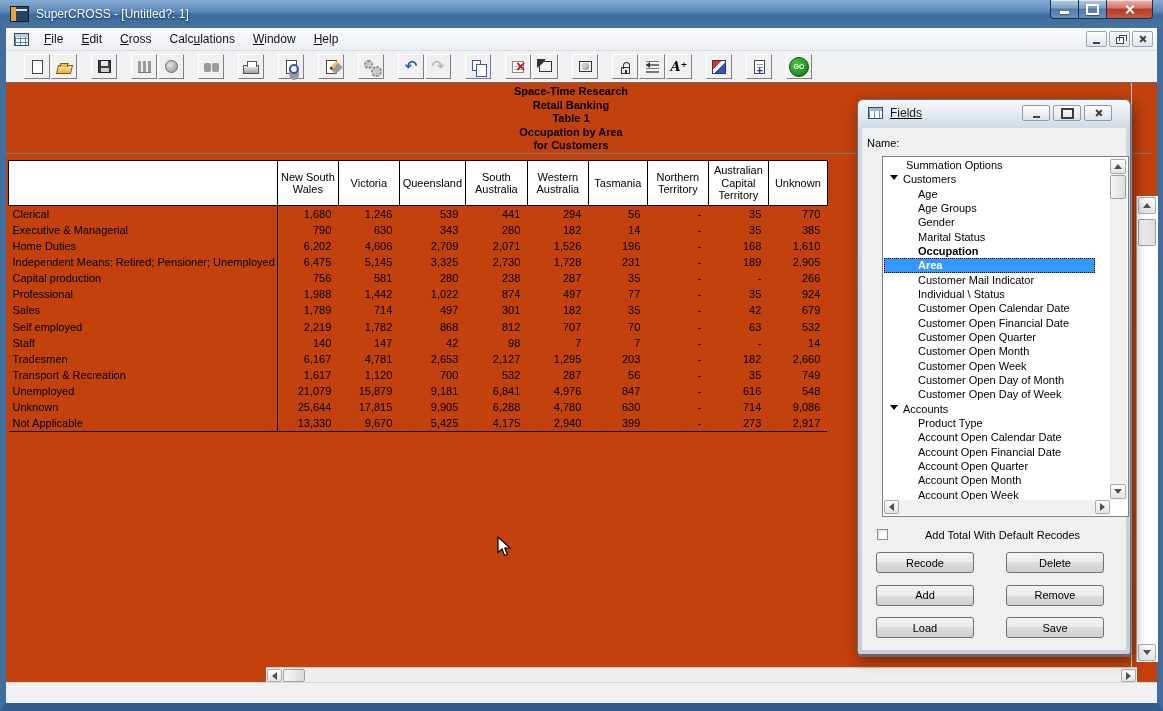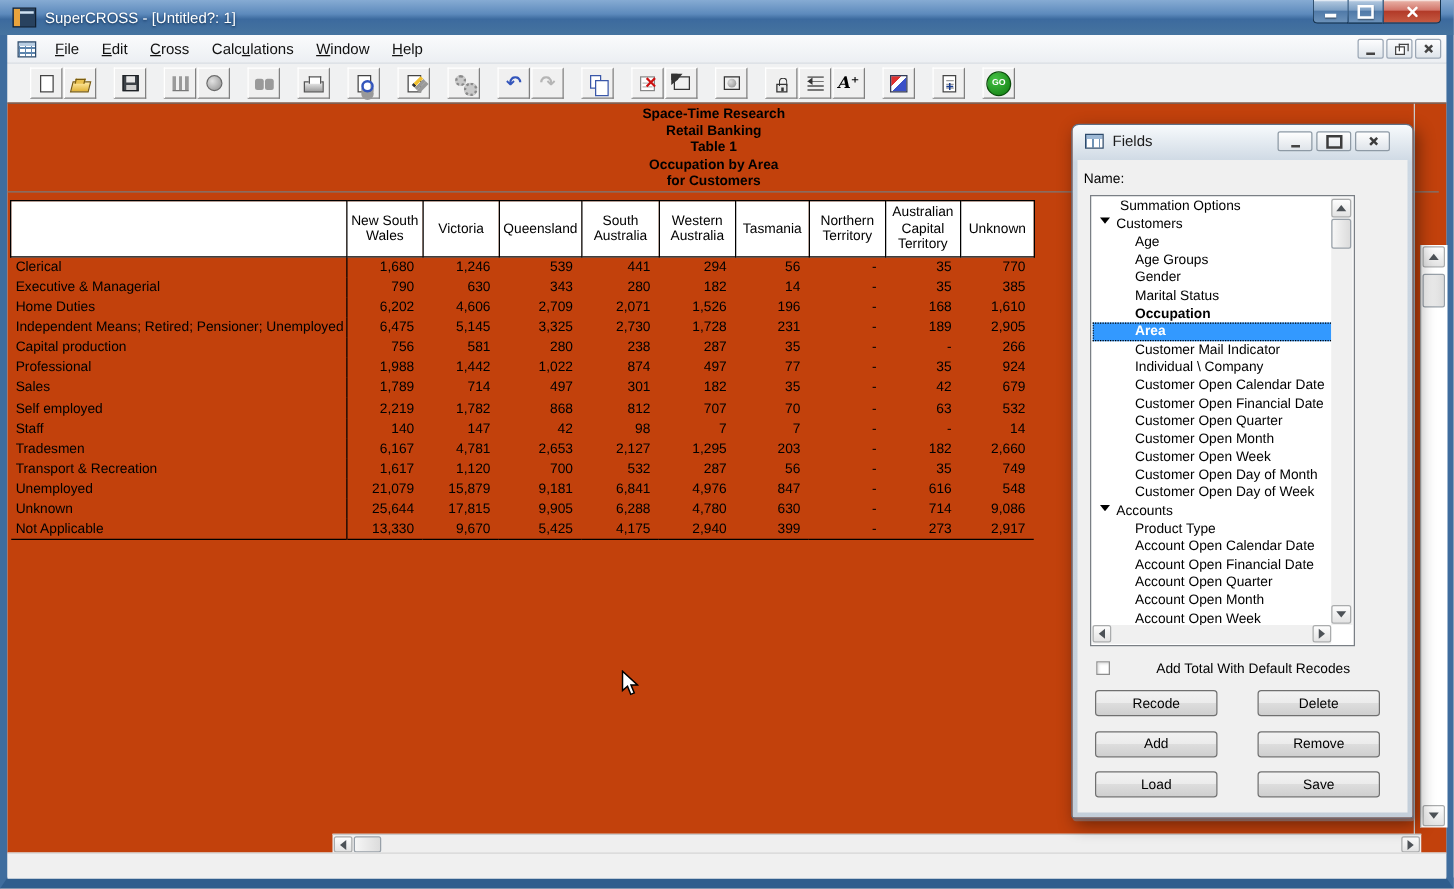--- a/index.html
+++ b/index.html
@@ -126,31 +126,31 @@
   .t-right{width:0;height:0;border:4px solid transparent;border-left:5px solid #4d5257;margin-right:-4px;}
   .vscroll{position:absolute;left:1130px;top:113px;width:21px;height:466px;background:#fff;border-left:1px solid #a8a8a8;}
   .hscroll{position:absolute;left:260px;top:584px;width:871px;height:16px;background:#efefef;border-top:1px solid #c9c9c9;}
   
   .statusbar{position:absolute;left:6px;right:6px;top:682px;height:20px;background:#f0f0f0;border-top:1px solid #d5d5d5;}
   
   .dlg{position:absolute;left:857px;top:99px;width:274px;height:556px;box-sizing:border-box;
     background:linear-gradient(#f7fafc,#cdd8e3 30px,#c4cfda);
     border:1px solid #5f7085;border-radius:6px 6px 3px 3px;
     box-shadow:1px 2px 0 rgba(120,140,160,.5), 3px 5px 14px rgba(0,0,0,.45);z-index:40;}
-  .dlg-title{position:absolute;left:0;top:0;right:0;height:26px;display:flex;align-items:center;}
+  .dlg-title{position:absolute;left:0;top:0;right:0;height:26px;display:flex;align-items:center;text-decoration:underline;}
   .dlg-ico{width:15px;height:12px;margin-left:10px;box-sizing:border-box;border:1px solid #2c4a6b;background:
      linear-gradient(#9db9d6 0 3px,transparent 3px),
      repeating-linear-gradient(90deg,#6f93b6 0 1px,transparent 1px 5px),#fff;}
   .dlg-title-text{font-size:12px;color:#1b1b1b;margin-left:7px;}
   .dlg-caps{position:absolute;right:18px;top:5px;display:flex;gap:3px;}
   .dlg-cap{width:28px;height:16px;box-sizing:border-box;border:1px solid #8e9aa5;border-radius:2px;
     background:linear-gradient(#fefefe,#dfe4ea);display:flex;align-items:center;justify-content:center;color:#3c3c3c;}
   .dlg-body{position:absolute;left:4px;right:4px;top:28px;bottom:4px;background:#f0f0f0;}
   .dlg-label{position:absolute;left:9px;top:37px;font-size:11px;color:#000;}
-  .listbox{position:absolute;left:14px;top:56px;width:212px;height:361px;box-sizing:border-box;
+  .listbox{position:absolute;left:24px;top:56px;width:247px;height:361px;box-sizing:border-box;
     background:#fff;border:1px solid #7a7f85;overflow:hidden;}
   .tree{position:absolute;left:1px;top:1px;right:18px;bottom:16px;overflow:hidden;font-size:11px;}
   .trow{height:14.33px;line-height:14.33px;white-space:nowrap;color:#000;}
   .trow.root{padding-left:22px;}
   .trow.group{padding-left:6px;}
   .trow.child{padding-left:34px;}
   .trow.b{font-weight:bold;}
   .trow.sel{background:#3399ff;color:#fff;font-weight:bold;box-sizing:border-box;width:211px;
     outline:1px dotted #000;outline-offset:-1px;}
   .tri{display:inline-block;width:0;height:0;border:4px solid transparent;border-top:5px solid #000;
@@ -539,21 +539,21 @@
     <div class="tree">
         <div class="trow root"><span>Summation Options</span></div>
         <div class="trow group"><span class="tri"></span><span>Customers</span></div>
         <div class="trow child"><span>Age</span></div>
         <div class="trow child"><span>Age Groups</span></div>
         <div class="trow child"><span>Gender</span></div>
         <div class="trow child"><span>Marital Status</span></div>
         <div class="trow child b"><span>Occupation</span></div>
         <div class="trow child b sel"><span>Area</span></div>
         <div class="trow child"><span>Customer Mail Indicator</span></div>
-        <div class="trow child"><span>Individual \ Company</span></div>
+        <div class="trow child"><span>Individual \ Status</span></div>
         <div class="trow child"><span>Customer Open Calendar Date</span></div>
         <div class="trow child"><span>Customer Open Financial Date</span></div>
         <div class="trow child"><span>Customer Open Quarter</span></div>
         <div class="trow child"><span>Customer Open Month</span></div>
         <div class="trow child"><span>Customer Open Week</span></div>
         <div class="trow child"><span>Customer Open Day of Month</span></div>
         <div class="trow child"><span>Customer Open Day of Week</span></div>
         <div class="trow group"><span class="tri"></span><span>Accounts</span></div>
         <div class="trow child"><span>Product Type</span></div>
         <div class="trow child"><span>Account Open Calendar Date</span></div>

